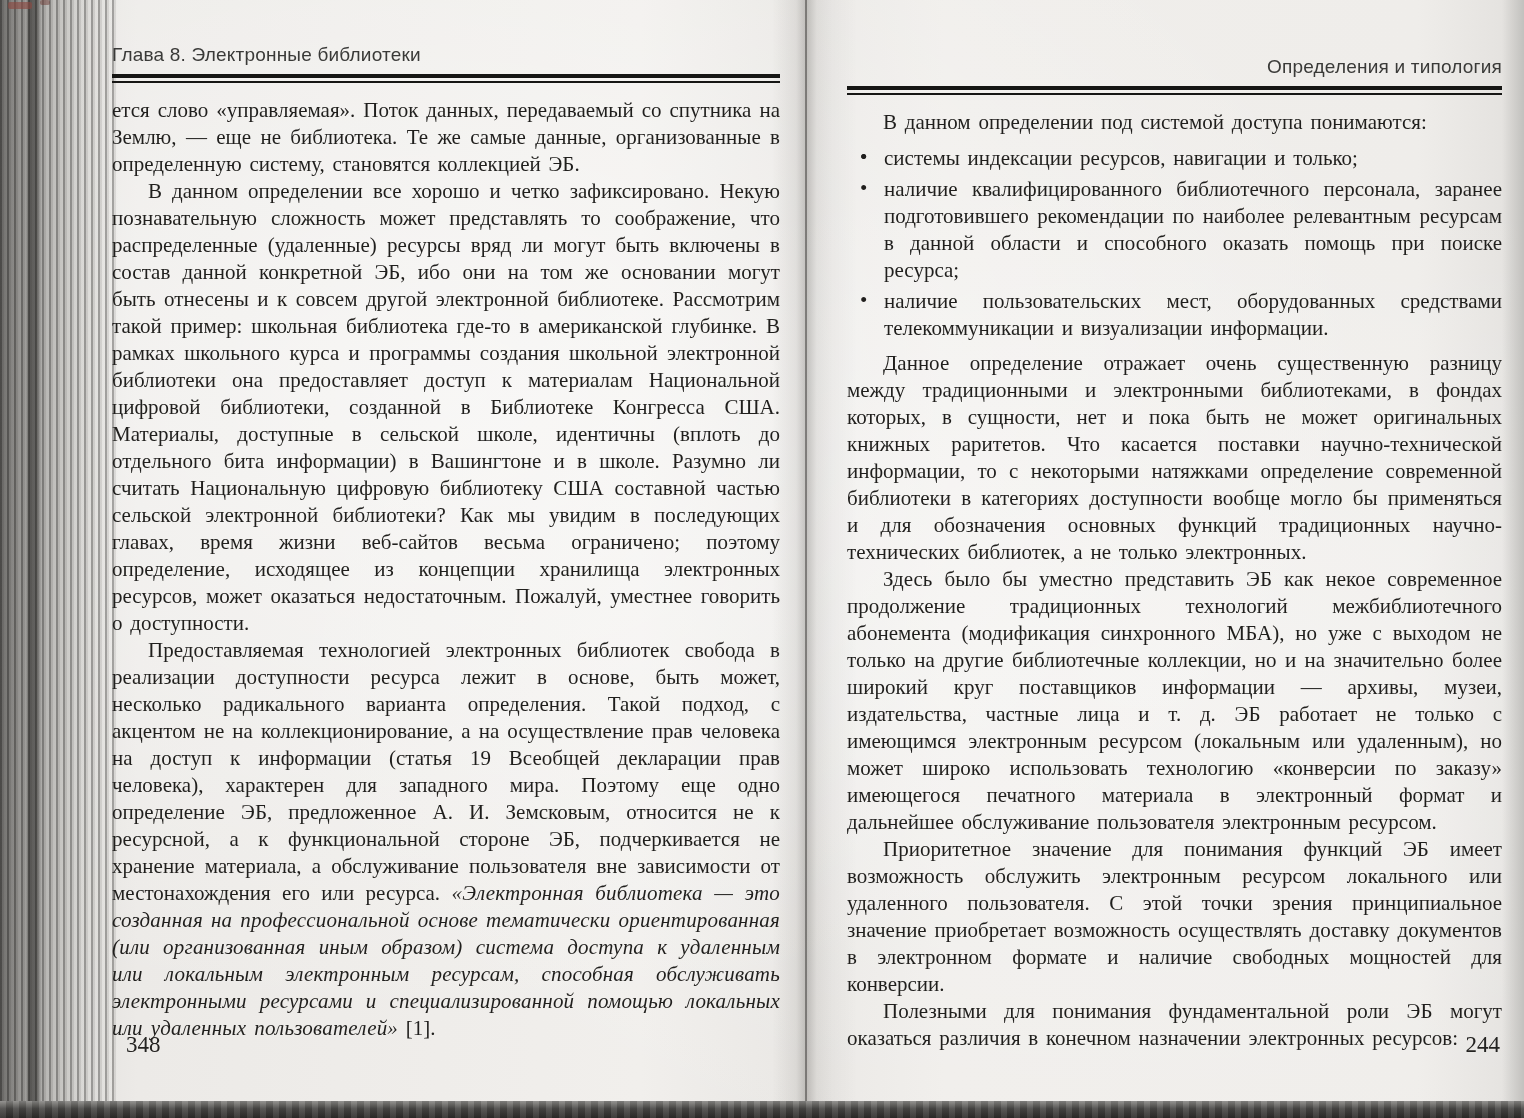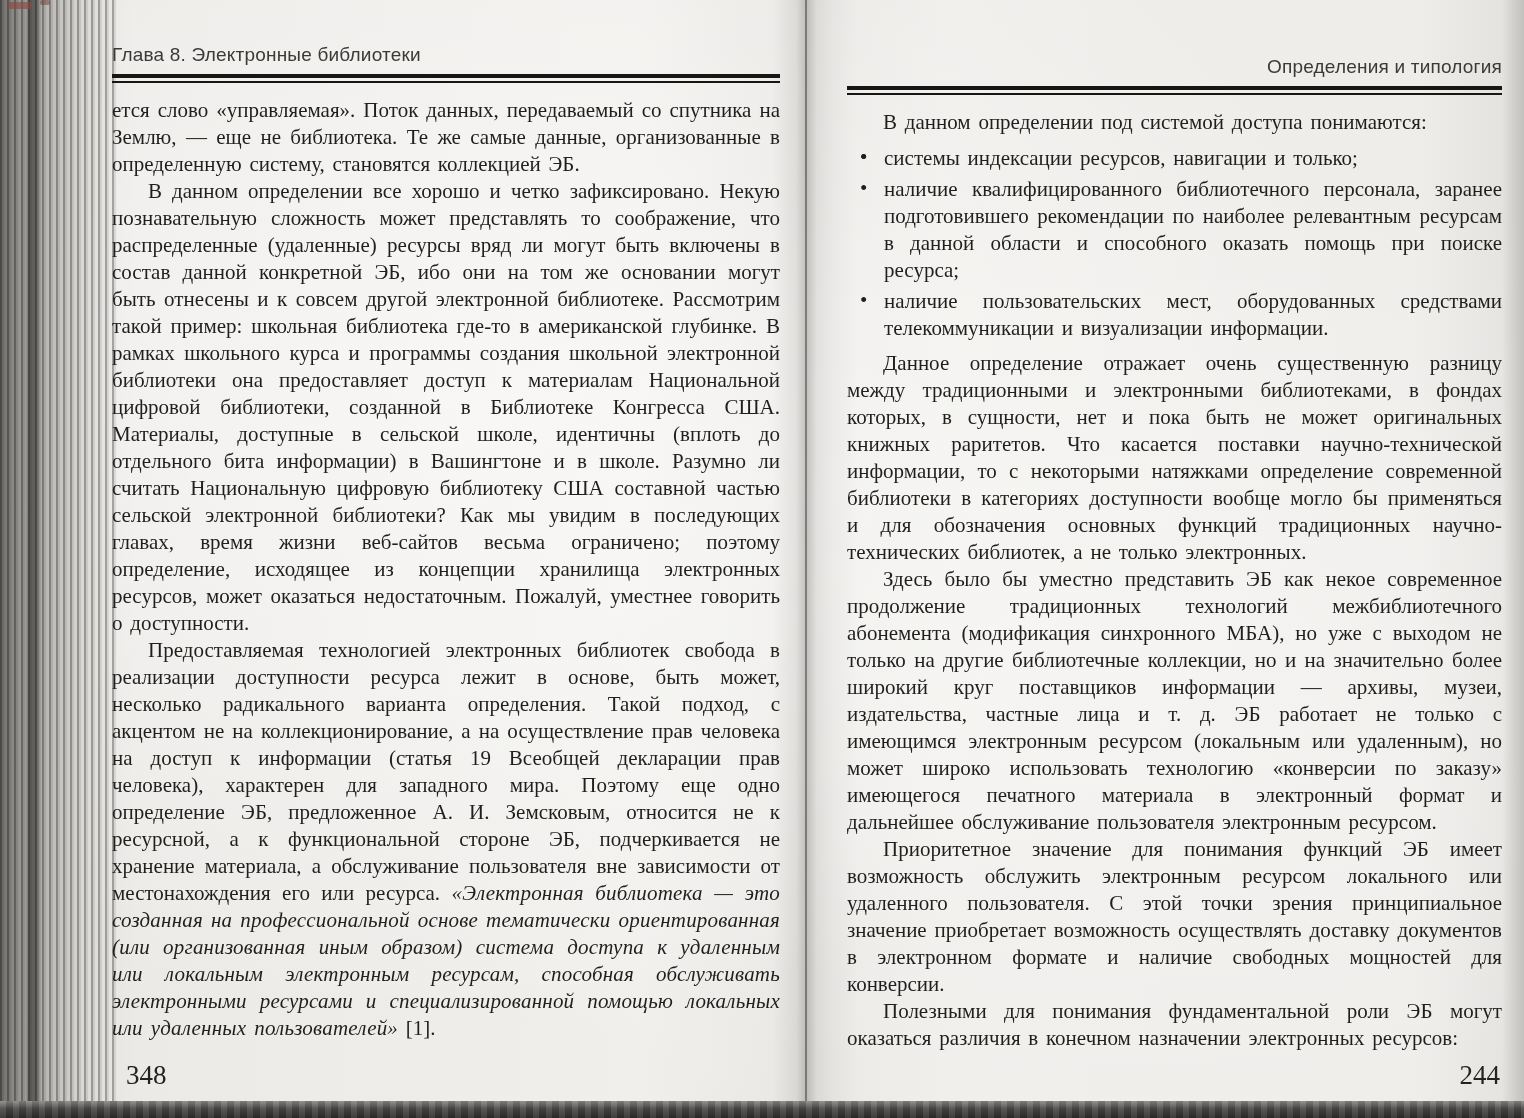--- a/index.html
+++ b/index.html
@@ -74,22 +74,22 @@
   .page-right .body{}
   .body p{margin:0;text-indent:36px;}
   .body p.noindent{text-indent:0;}
   .quote{font-style:italic;letter-spacing:.2px;}
 
   ul.bullets{list-style:none;margin:9px 0 8px 0;padding:0;}
   ul.bullets li{position:relative;padding-left:37px;margin:4px 0;}
   ul.bullets .bullet{position:absolute;left:13px;top:-1px;font-size:21px;}
 
   .pagenum{
-    position:absolute;top:1060px;
-    font-size:27px;color:#242321;
+    position:absolute;top:1032px;
+    font-size:23px;color:#242321;
   }
   .pagenum.left{left:126px;}
   .pagenum.right{left:847px;width:653px;text-align:right;}
 </style>
 </head>
 <body>
 
 <div class="scan">
 
   <div class="edge-left"></div>

